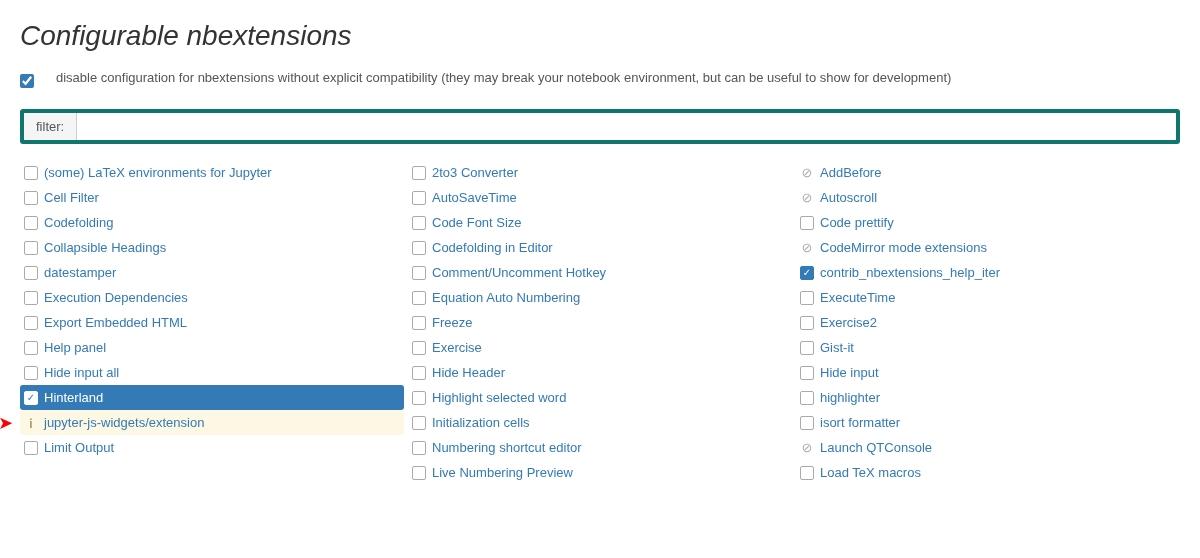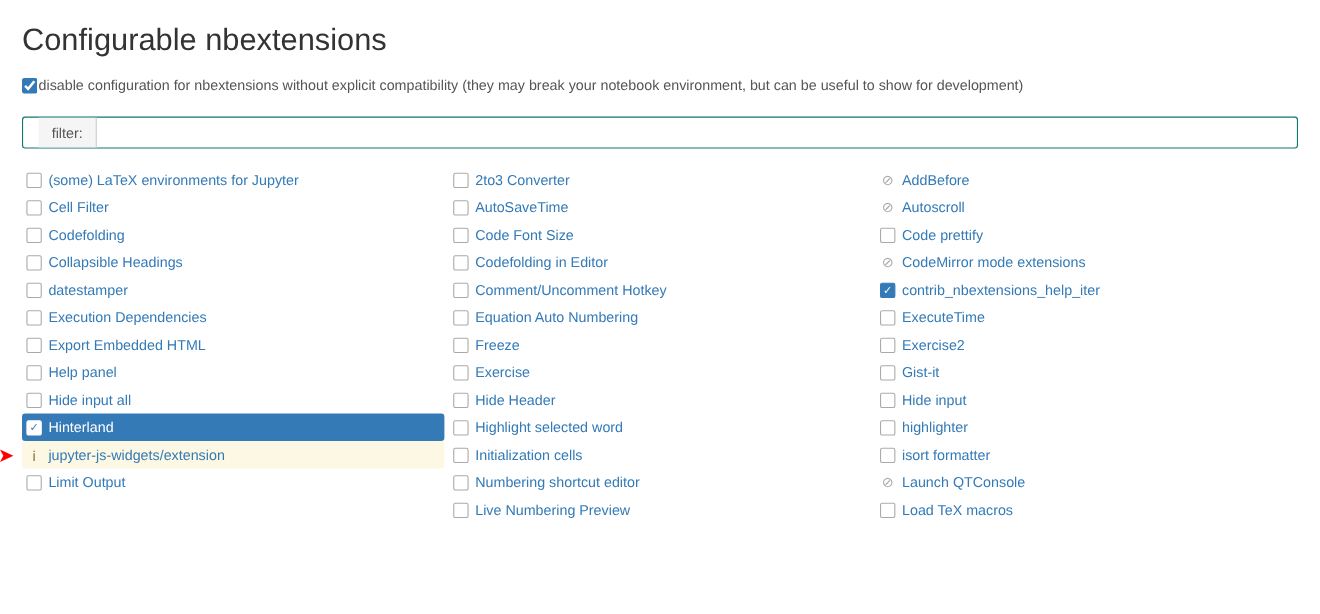--- a/index.html
+++ b/index.html
@@ -8,40 +8,40 @@
       font-size: 14px;
       color: #333;
       background: #fff;
       padding: 20px;
     }
     h1 {
       font-size: 28px;
       font-weight: normal;
       color: #333;
       margin-bottom: 16px;
+      font-style: italic;
     }
     .disclaimer {
       font-size: 13px;
       color: #555;
       margin-bottom: 16px;
       line-height: 1.5;
     }
     .checkbox-inline {
       display: inline-flex;
-      align-items: center;
-      gap: 1px;
+      align-items: flex-end;
+      gap: 22px;
     }
     .filter-row {
       display: flex;
       align-items: center;
-      border: 1px solid #0f766e;
+      border: 4px solid #0f766e;
       border-radius: 3px;
       margin-bottom: 16px;
       max-width: 100%;
-      padding-left: 14px;
     }
     .filter-label {
       padding: 6px 12px;
       background: #f5f5f5;
       border-right: 1px solid #ccc;
       color: #555;
       font-size: 13px;
       white-space: nowrap;
     }
     .filter-input {

